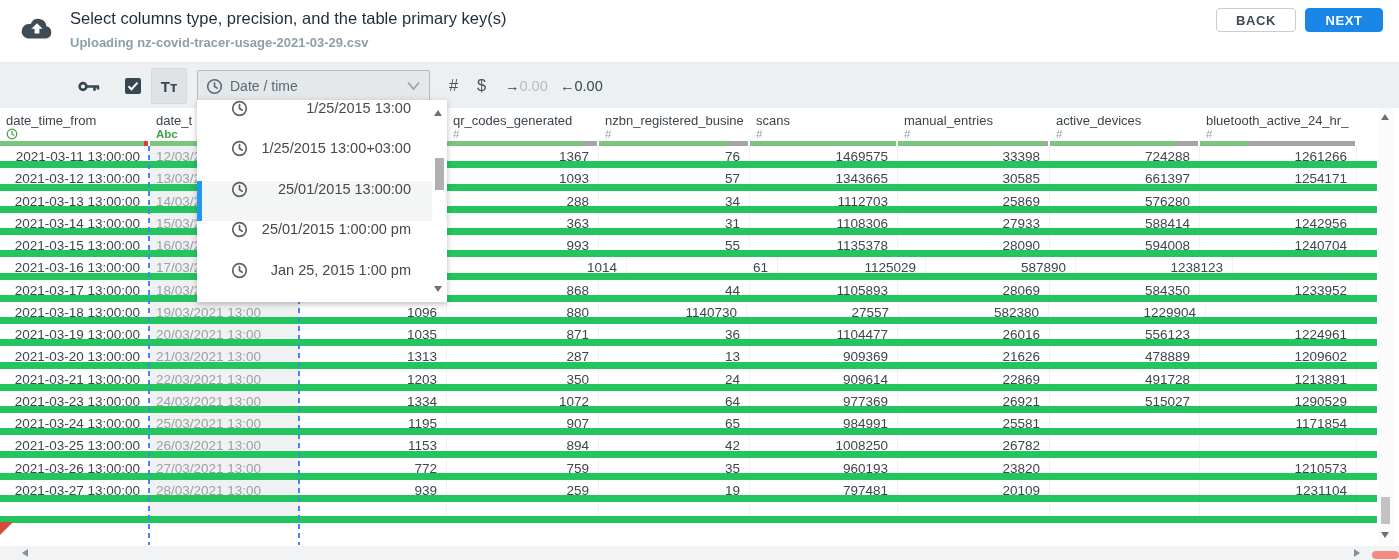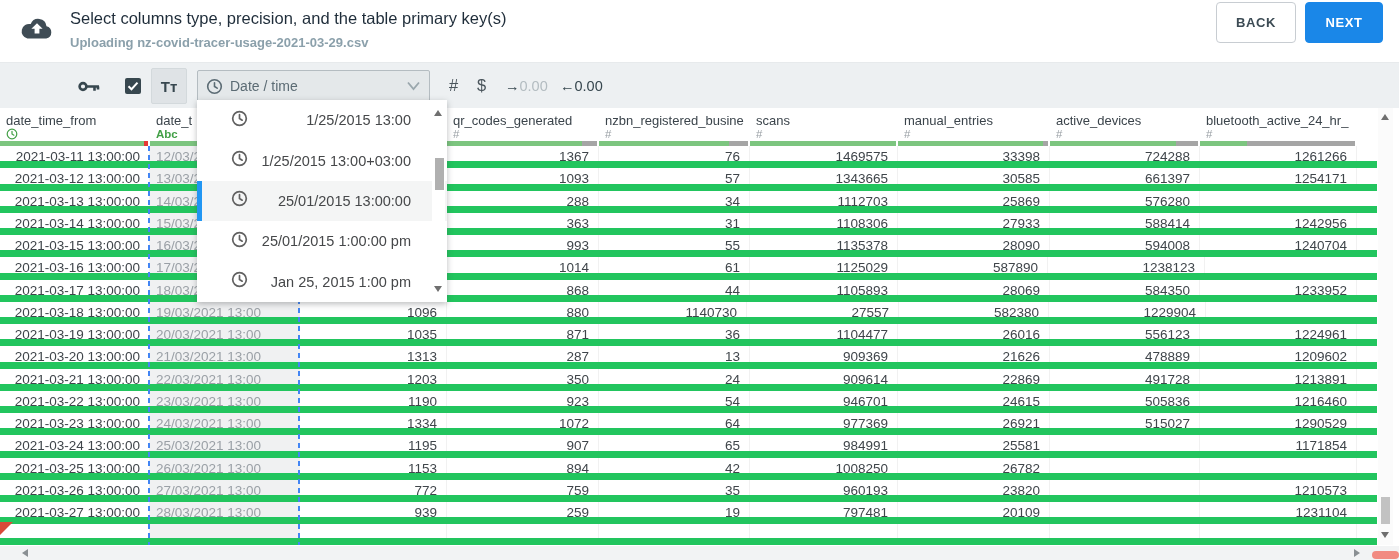--- a/index.html
+++ b/index.html
@@ -4,21 +4,21 @@
 <style>
   html,body{margin:0;padding:0;background:#fff;}
   .app{position:relative;width:1399px;height:560px;background:#fff;overflow:hidden;
        font-family:"Liberation Sans",sans-serif;-webkit-font-smoothing:antialiased;}
 
   
   .hdr{position:absolute;top:0;left:0;width:100%;height:62px;background:#fff;}
   .upload-ic{position:absolute;left:20px;top:16px;}
   .hdr-title{position:absolute;left:70px;top:9px;font-size:16.5px;font-weight:500;color:#1f2d3a;white-space:nowrap;}
   .hdr-sub{position:absolute;left:70px;top:35px;font-size:13px;font-weight:700;color:#8ba0ab;white-space:nowrap;}
-  .btn{position:absolute;top:2px;height:41px;border-radius:4px;font-size:13px;font-weight:700;
+  .btn{position:absolute;top:8px;height:24px;border-radius:4px;font-size:13px;font-weight:700;
        letter-spacing:.6px;display:flex;align-items:center;justify-content:center;cursor:pointer;box-sizing:border-box;}
   .btn-back{right:103px;width:80px;background:#fff;border:1px solid #c8cdd2;color:#3c4b54;}
   .btn-next{right:16px;width:78px;background:#1a87e8;border:1px solid #1a87e8;color:#fff;}
 
   
   .tbar{position:absolute;top:62px;left:0;width:100%;height:46px;background:#edf0f2;border-top:1px solid #e7eaec;box-sizing:border-box;}
   .tb-item{position:absolute;display:flex;align-items:center;justify-content:center;}
   .tb-key{left:78px;top:17px;}
   .tb-check{left:125px;top:15px;width:16px;height:16px;background:#37474f;border-radius:2px;}
   .tb-tt{left:151px;top:5px;width:36px;height:36px;background:#dfe3e6;border:1px solid #d3d9dc;border-radius:2px;
@@ -50,21 +50,21 @@
   .cell.sel{background:#f0f1f2;}
   .cell.muted{color:#9aa0a6;}
   .dash{position:absolute;top:38px;bottom:0;width:2px;z-index:2;
         background:repeating-linear-gradient(to bottom,#4285f4 0 5px,transparent 5px 9px);}
   .corner-flag{position:absolute;left:0;top:414px;width:13px;height:13px;background:#d84b3a;
                clip-path:polygon(0 0,100% 0,0 100%);z-index:3;}
 
   
   .panel{position:absolute;left:197px;top:100px;width:250px;height:202px;background:#fff;z-index:6;
          box-shadow:0 2px 6px rgba(60,64,67,.35);}
-  .dd-item{position:relative;height:40.4px;display:flex;align-items:center;padding-left:34px;box-sizing:border-box;cursor:pointer;}
+  .dd-item{position:relative;height:40.4px;display:flex;padding-left:34px;box-sizing:border-box;cursor:pointer;}
   .dd-item .txt{flex:1;text-align:right;padding-right:36px;font-size:14.5px;color:#46484a;white-space:nowrap;}
   .dd-item.sel{background:#f4f5f5;}
   .dd-item.sel::before{content:"";position:absolute;left:0;top:0;bottom:0;width:5px;background:#2196f3;}
   .dd-sb{position:absolute;right:2px;top:2px;bottom:2px;width:13px;background:#fff;}
   .dd-thumb{position:absolute;right:1px;top:56px;width:9px;height:32px;background:#b0b0b0;}
 
   
   .tri{width:0;height:0;}
   .tri.up{border-left:4.5px solid transparent;border-right:4.5px solid transparent;border-bottom:6px solid #6f6f6f;}
   .tri.down{border-left:4.5px solid transparent;border-right:4.5px solid transparent;border-top:6px solid #6f6f6f;}
@@ -262,21 +262,21 @@
           <div class="cell r" style="width: 151px;">55</div>
           <div class="cell r" style="width: 148px;">1135378</div>
           <div class="cell r" style="width: 152px;">28090</div>
           <div class="cell r" style="width: 150px;">594008</div>
           <div class="cell r" style="width: 157px;">1240704</div>
         </div>
         <div class="grow">
           <div class="cell r" style="width: 150px;">2021-03-16 13:00:00</div>
           <div class="cell sel muted" style="width: 150px;">17/03/2021 13:00</div>
           <div class="cell r" style="width: 147px;"></div>
-          <div class="cell r" style="width: 152px;">1014</div>
+          <div class="cell r" style="width: 180px;">1014</div>
           <div class="cell r" style="width: 151px;">61</div>
           <div class="cell r" style="width: 148px;">1125029</div>
           <div class="cell r" style="width: 150px;">587890</div>
           <div class="cell r" style="width: 157px;">1238123</div>
         </div>
         <div class="grow">
           <div class="cell r" style="width: 150px;">2021-03-17 13:00:00</div>
           <div class="cell sel muted" style="width: 150px;">18/03/2021 13:00</div>
           <div class="cell r" style="width: 147px;"></div>
           <div class="cell r" style="width: 152px;">868</div>
@@ -323,31 +323,20 @@
           <div class="cell sel muted" style="width: 150px;">22/03/2021 13:00</div>
           <div class="cell r" style="width: 147px;">1203</div>
           <div class="cell r" style="width: 152px;">350</div>
           <div class="cell r" style="width: 151px;">24</div>
           <div class="cell r" style="width: 148px;">909614</div>
           <div class="cell r" style="width: 152px;">22869</div>
           <div class="cell r" style="width: 150px;">491728</div>
           <div class="cell r" style="width: 157px;">1213891</div>
         </div>
         <div class="grow">
-          <div class="cell r" style="width: 150px;">2021-03-22 13:00:00</div>
-          <div class="cell sel muted" style="width: 150px;">23/03/2021 13:00</div>
-          <div class="cell r" style="width: 147px;">1190</div>
-          <div class="cell r" style="width: 152px;">923</div>
-          <div class="cell r" style="width: 151px;">54</div>
-          <div class="cell r" style="width: 148px;">946701</div>
-          <div class="cell r" style="width: 152px;">24615</div>
-          <div class="cell r" style="width: 150px;">505836</div>
-          <div class="cell r" style="width: 157px;">1216460</div>
-        </div>
-        <div class="grow">
           <div class="cell r" style="width: 150px;">2021-03-23 13:00:00</div>
           <div class="cell sel muted" style="width: 150px;">24/03/2021 13:00</div>
           <div class="cell r" style="width: 147px;">1334</div>
           <div class="cell r" style="width: 152px;">1072</div>
           <div class="cell r" style="width: 151px;">64</div>
           <div class="cell r" style="width: 148px;">977369</div>
           <div class="cell r" style="width: 152px;">26921</div>
           <div class="cell r" style="width: 150px;">515027</div>
           <div class="cell r" style="width: 157px;">1290529</div>
         </div>

